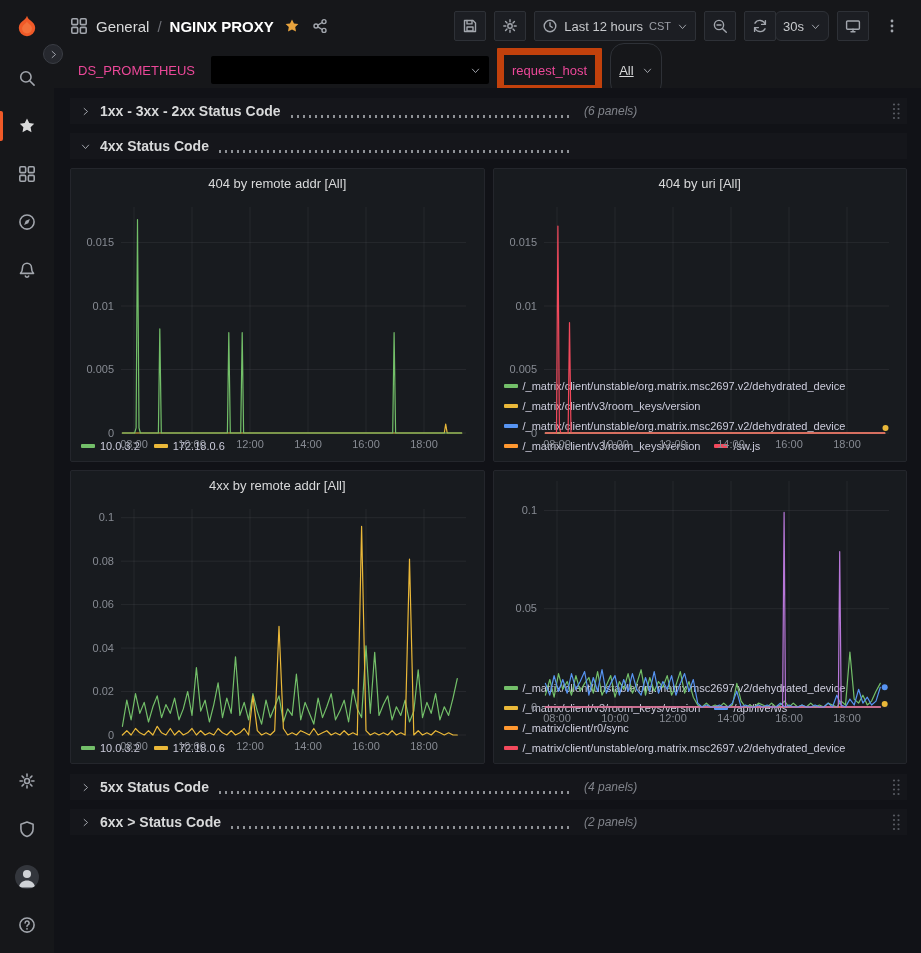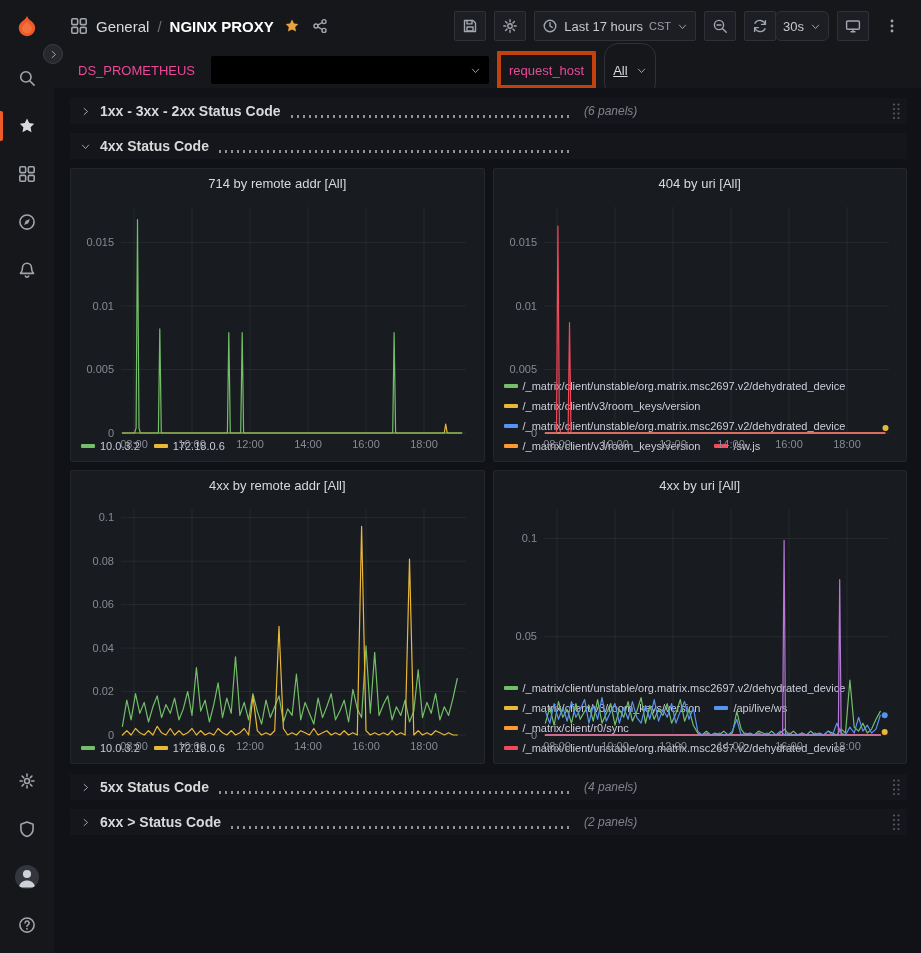--- a/index.html
+++ b/index.html
@@ -30,21 +30,21 @@
   .tb-btn{height:30px;min-width:30px;padding:0 7px;display:flex;align-items:center;justify-content:center;gap:6px;background:#1c1e23;border:1px solid #2e3137;border-radius:2px;color:#c7c9cc;font-size:13px;cursor:pointer;box-sizing:border-box;}
   .tb-btn.noborder{background:transparent;border:none;}
   .tb-group{display:flex;}
   .tb-group .tb-btn+.tb-btn{margin-left:-1px;border-radius:6px;}
   .tz-badge{font-size:11px;color:#9da0a8;}
   .icon-btn{background:none;border:none;padding:2px;cursor:pointer;display:flex;}
 
   
   .submenu{height:36px;flex:0 0 36px;display:flex;align-items:center;gap:8px;padding:0 14px 0 16px;background:#16171a;}
   .var-label{font-size:13px;font-weight:500;color:#ec4899;padding:0 8px;height:30px;display:flex;align-items:center;cursor:pointer;}
-  .var-label.boxed{border:4px solid #c2410c;border-radius:1px;background:#16171a;}
+  .var-label.boxed{border:7px solid #c2410c;border-radius:1px;background:#16171a;}
   .ds-value{width:270px;height:28px;background:#000;border-radius:2px;display:flex;align-items:center;justify-content:flex-end;padding-right:8px;cursor:pointer;}
   .var-value{height:28px;border:1px solid #2e3137;border-radius:14px;background:#16171a;display:flex;align-items:center;gap:8px;padding:12px 8px;font-size:13px;color:#d8d9da;cursor:pointer;text-decoration:underline;}
 
   
   .dashboard{flex:1;background:#111217;padding:10px 14px 0 16px;overflow:hidden;}
   .row-head{height:26px;display:flex;align-items:center;margin-bottom:9px;background:#15161b;padding:0 6px;cursor:pointer;}
   .row-chev{width:18px;display:flex;justify-content:center;}
   .row-titlewrap{display:flex;align-items:center;width:478px;min-width:0;}
   .row-title{font-size:14px;font-weight:700;color:#d8d9da;margin:0 2px 0 6px;white-space:nowrap;}
   .dots{flex:1;height:3px;margin:10px 0 0 8px;background:repeating-linear-gradient(90deg,#8e9196 0 2px,transparent 2px 6px);}
@@ -180,21 +180,21 @@
           <svg class="ic" viewBox="0 0 16 16">
               <circle cx="8" cy="8" r="2.2"></circle>
               <path d="M8 1.8v2M8 12.2v2M1.8 8h2M12.2 8h2M3.6 3.6l1.4 1.4M11 11l1.4 1.4M12.4 3.6 11 5M5 11 3.6 12.4"></path>
             </svg>
         </div>
         <div class="tb-btn">
           <svg class="ic" viewBox="0 0 16 16">
               <circle cx="8" cy="8" r="5.8"></circle>
               <path d="M8 4.8V8l2.2 1.4"></path>
             </svg>
-          <span>Last 17 hours</span>
+          <span>Last 12 hours</span>
           <span class="tz-badge">CST</span>
           <svg class="ic small" viewBox="0 0 16 16">
               <path d="M3.5 6l4.5 5 4.5-5"></path>
             </svg>
         </div>
         <div class="tb-btn">
           <svg class="ic" viewBox="0 0 16 16">
               <circle cx="7" cy="7" r="4.6"></circle>
               <path d="M5 7h4M10.4 10.4l3.9 3.9"></path>
             </svg>
@@ -284,21 +284,21 @@
         <div class="row-titlewrap">
           <span class="row-title">4xx Status Code</span>
           <span class="dots"></span>
         </div>
         <span class="row-count"></span>
       </div>
 
       <div class="panels">
 
         <div class="panel">
-          <div class="panel-title">714 by remote addr [All]</div>
+          <div class="panel-title">404 by remote addr [All]</div>
           <div class="plot"><svg xmlns="http://www.w3.org/2000/svg" width="405" height="256" font-family="inherit">
                 <line x1="59.0" y1="10" x2="59.0" y2="236" stroke="rgba(204,204,220,0.07)"></line>
                 <text x="59.0" y="251" text-anchor="middle" font-size="11" fill="#878b93">08:00</text>
                 <line x1="117.0" y1="10" x2="117.0" y2="236" stroke="rgba(204,204,220,0.07)"></line>
                 <text x="117.0" y="251" text-anchor="middle" font-size="11" fill="#878b93">10:00</text>
                 <line x1="175.0" y1="10" x2="175.0" y2="236" stroke="rgba(204,204,220,0.07)"></line>
                 <text x="175.0" y="251" text-anchor="middle" font-size="11" fill="#878b93">12:00</text>
                 <line x1="233.0" y1="10" x2="233.0" y2="236" stroke="rgba(204,204,220,0.07)"></line>
                 <text x="233.0" y="251" text-anchor="middle" font-size="11" fill="#878b93">14:00</text>
                 <line x1="291.0" y1="10" x2="291.0" y2="236" stroke="rgba(204,204,220,0.07)"></line>
@@ -418,21 +418,20 @@
                 <span>10.0.3.2</span>
               </div>
               <div class="legend-item">
                 <span class="swatch" style="background: rgb(234, 184, 57);"></span>
                 <span>172.18.0.6</span>
               </div>
             </div>
         </div>
 
         <div class="panel">
-          <div class="panel-title">4xx by uri [All]</div>
           <div class="plot"><svg xmlns="http://www.w3.org/2000/svg" width="405" height="256" font-family="inherit">
                 <line x1="59.0" y1="10" x2="59.0" y2="236" stroke="rgba(204,204,220,0.07)"></line>
                 <text x="59.0" y="251" text-anchor="middle" font-size="11" fill="#878b93">08:00</text>
                 <line x1="117.0" y1="10" x2="117.0" y2="236" stroke="rgba(204,204,220,0.07)"></line>
                 <text x="117.0" y="251" text-anchor="middle" font-size="11" fill="#878b93">10:00</text>
                 <line x1="175.0" y1="10" x2="175.0" y2="236" stroke="rgba(204,204,220,0.07)"></line>
                 <text x="175.0" y="251" text-anchor="middle" font-size="11" fill="#878b93">12:00</text>
                 <line x1="233.0" y1="10" x2="233.0" y2="236" stroke="rgba(204,204,220,0.07)"></line>
                 <text x="233.0" y="251" text-anchor="middle" font-size="11" fill="#878b93">14:00</text>
                 <line x1="291.0" y1="10" x2="291.0" y2="236" stroke="rgba(204,204,220,0.07)"></line>

